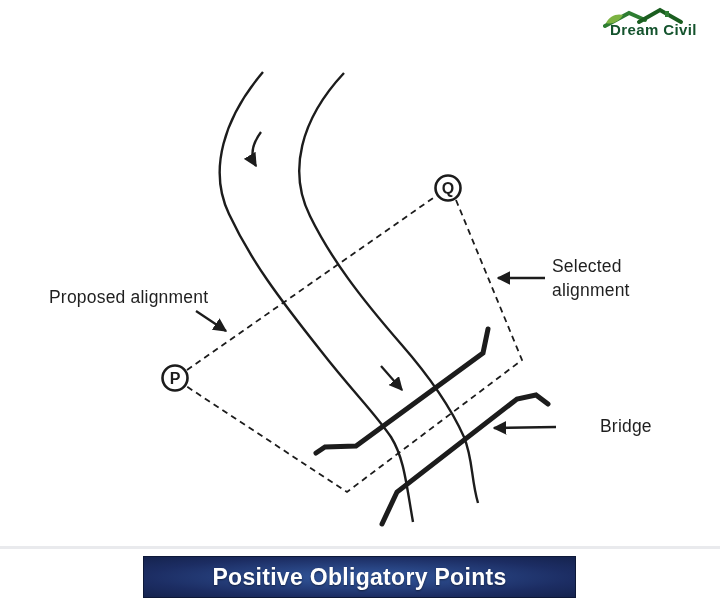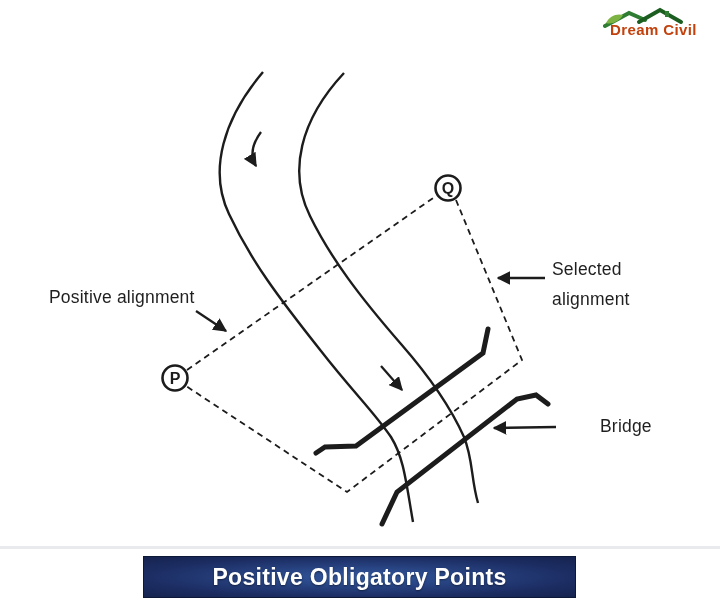--- a/index.html
+++ b/index.html
@@ -5,29 +5,29 @@
   html,body{margin:0;padding:0;background:#ffffff;}
   .stage{
     position:relative;width:720px;height:603px;background:#ffffff;overflow:hidden;
     font-family:"Liberation Sans",sans-serif;color:#1c1c1c;
   }
   .diagram-svg{position:absolute;left:0;top:0;width:720px;height:603px;}
   .label{
     position:absolute;font-size:17.5px;letter-spacing:.2px;color:#1f1f1f;
     white-space:nowrap;
   }
-  .label.wrap{white-space:normal;line-height:30px;}
+  .label.wrap{white-space:normal;line-height:24px;}
   .proposed-label{left:49px;top:287px;}
   .selected-label{left:552px;top:254px;width:92px;}
   .bridge-label{left:564px;top:416px;margin-left:36px;}
   .logo{position:absolute;left:597px;top:4px;width:120px;height:40px;}
   .logo-roof{position:absolute;left:6px;top:2px;}
   .logo-text{
     position:absolute;left:13px;top:17px;font-size:15px;font-weight:bold;
-    color:#c2410c;letter-spacing:.4px;white-space:nowrap;
+    color:#14532d;letter-spacing:.4px;white-space:nowrap;
   }
   .divider{
     position:absolute;left:0;top:546px;width:720px;height:3px;
     background:#d7d9de;opacity:.55;
   }
   .banner{
     position:absolute;left:143px;top:556px;width:433px;height:42px;
     display:flex;align-items:center;justify-content:center;
     background:radial-gradient(ellipse at 50% 50%, #33599f 0%, #1c2d63 70%, #15234e 100%);
     border:1px solid #0d1838;box-sizing:border-box;
@@ -66,21 +66,21 @@
     <path d="M 545,278 L 498,278" fill="none" stroke="#1c1c1c" stroke-width="2.3" marker-end="url(#ah)"></path>
     <path d="M 556,427 L 494,428" fill="none" stroke="#1c1c1c" stroke-width="2.3" marker-end="url(#ah)"></path>
 
     <circle cx="175" cy="378" r="12.5" fill="#ffffff" stroke="#1c1c1c" stroke-width="2.6"></circle>
     <text x="175" y="384" text-anchor="middle" font-size="16" font-weight="600" fill="#1c1c1c">P</text>
 
     <circle cx="448" cy="188" r="12.5" fill="#ffffff" stroke="#1c1c1c" stroke-width="2.6"></circle>
     <text x="448" y="194" text-anchor="middle" font-size="16" font-weight="600" fill="#1c1c1c">Q</text>
   </svg>
 
-  <div class="label proposed-label">Positive alignment</div>
+  <div class="label proposed-label">Proposed alignment</div>
   <div class="label wrap selected-label">Selected alignment</div>
   <div class="label bridge-label">Bridge</div>
 
   <div class="logo">
     <svg class="logo-roof" width="82" height="24" viewBox="0 0 82 24">
       <path d="M2,20 L26,7 L42,14" fill="none" stroke="#2e7d32" stroke-width="4" stroke-linecap="round"></path>
       <path d="M36,16 L57,4 L78,16" fill="none" stroke="#1b5e20" stroke-width="4" stroke-linecap="round"></path>
       <path d="M3,17 C6,10 14,7 20,9 C17,15 9,19 3,17 Z" fill="#7cb342"></path>
       <rect x="62" y="5" width="4" height="6" fill="#2e7d32"></rect>
     </svg>

